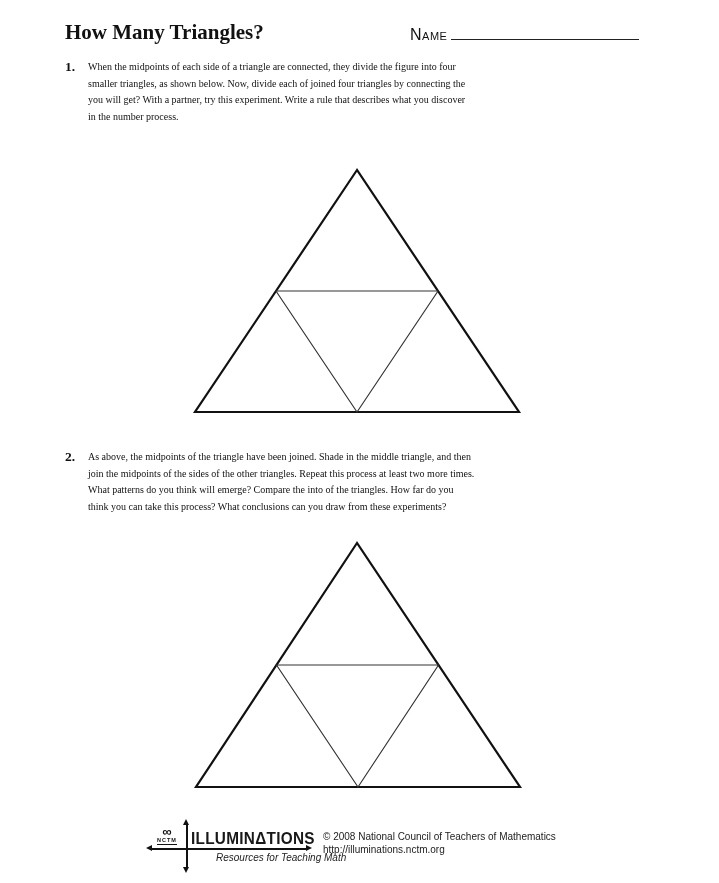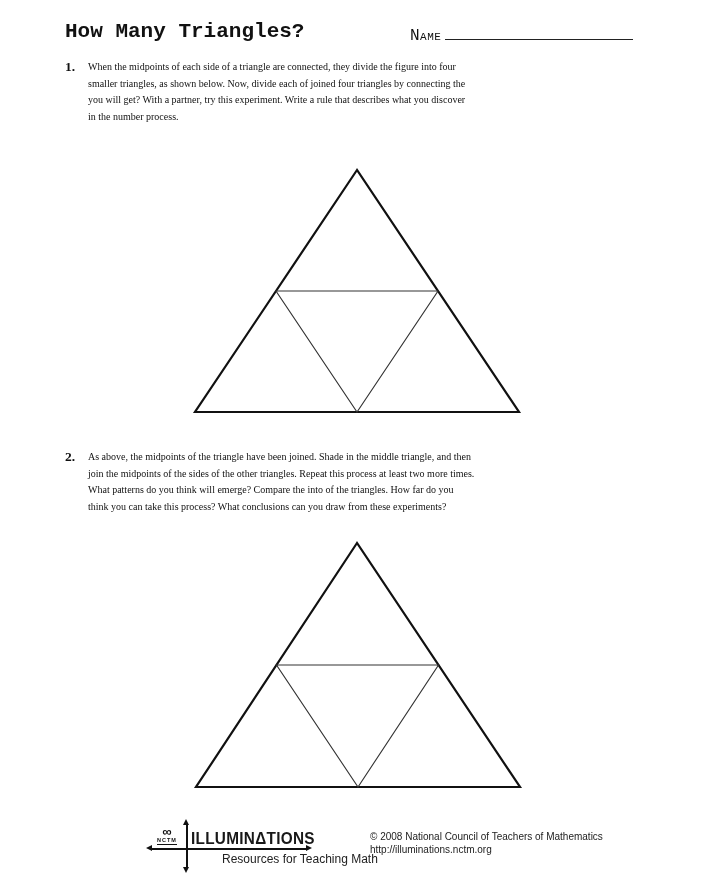--- a/index.html
+++ b/index.html
@@ -9,31 +9,31 @@
     width: 719px;
     height: 883px;
     background: #ffffff;
     font-family: "Liberation Serif", serif;
     color: #111;
     overflow: hidden;
   }
   .title {
     position: absolute;
     left: 65px; top: 20px;
-    font-family: Liberation Mono, monospace;
+    font-family: Liberation Serif, serif;
     font-weight: bold;
     font-size: 21px;
     letter-spacing: 0px;
     color: #111;
     white-space: nowrap;
   }
   .name-field {
     position: absolute;
     left: 410px; top: 26px;
-    font-family: Liberation Mono, monospace;
+    font-family: Liberation Sans, sans-serif;
     font-size: 16px;
     white-space: nowrap;
   }
   .name-label { font-variant: small-caps; letter-spacing: 0.5px; }
   .name-line {
     display: inline-block;
     width: 188px;
     border-bottom: 1.5px solid #222;
     height: 14px;
     margin-left: 4px;
@@ -99,29 +99,30 @@
   .brand {
     position: absolute; left: 41px; top: 9px;
     font-family: "Liberation Sans", sans-serif;
     font-weight: bold; font-size: 16.5px;
     letter-spacing: 0.3px;
     transform: scaleX(0.93); transform-origin: left center;
     color: #181818;
     white-space: nowrap;
   }
   .tagline {
-    position: absolute; left: 72px; top: 32px;
+    position: absolute; left: 66px; top: 32px;
     font-family: "Liberation Sans", sans-serif;
-    font-size: 12px; color: #222;
+    font-size: 10px; color: #222;
     white-space: nowrap;
+    font-style: italic;
   }
   .copyright {
     position: absolute; left: 323px; top: 831px;
     font-family: "Liberation Sans", sans-serif;
-    font-size: 10px; line-height: 12.8px; color: #222; margin-left: 47px;
+    font-size: 10px; line-height: 12.8px; color: #222;
   }
   .copyright div { white-space: nowrap; }
 </style>
 </head>
 <body>
 
 <div class="page">
 
   <div class="title">How Many Triangles?</div>
 

